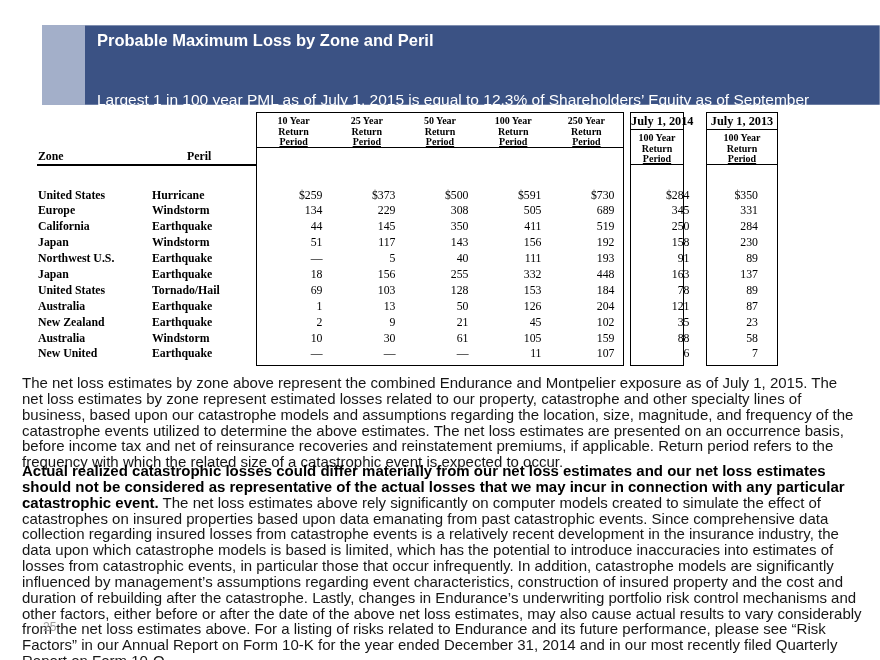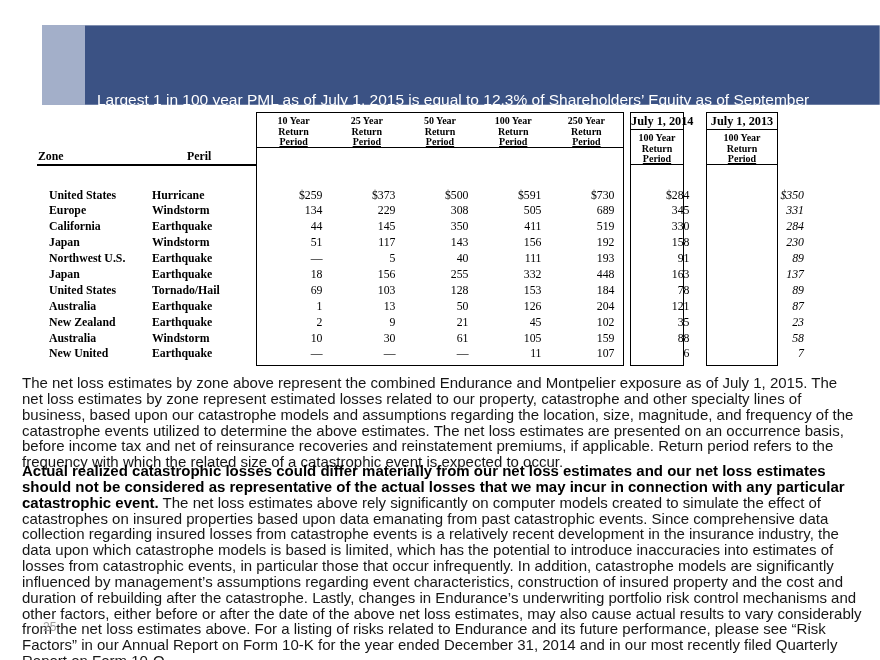--- a/index.html
+++ b/index.html
@@ -42,30 +42,30 @@
   }
   .box-cols {
     display:grid; height:35px; border-bottom:1.5px solid #000; padding-top:3px;
   }
   .main-box .box-cols { grid-template-columns:repeat(5,1fr); }
   .box-2014 .box-cols, .box-2013 .box-cols { grid-template-columns:1fr; }
   .col-head { text-align:center; font-weight:bold; font-size:10px; line-height:10.7px; }
   .col-head .u { text-decoration:underline; }
 
   .rowhost { position:absolute; top:187.5px; font-family:"Liberation Serif", serif; font-size:11.8px; }
-  .zone-col { left:38px;margin-left:11px; }
+  .zone-col { left:38px; }
   .peril-col { left:152px; }
   .zone-cell, .peril-cell { height:15.9px; line-height:15.9px; font-weight:bold; white-space:nowrap; }
   .main-grid {
     left:257.5px; width:365px;
     display:grid; grid-template-columns:repeat(5,1fr); grid-auto-rows:15.9px;
   }
   .num { text-align:right; padding-right:8px; line-height:15.9px; }
   .side-col-2014 { left:631.5px; width:67px; }
-  .side-col-2013 { left:722px; width:91px;font-style:italic; }
+  .side-col-2013 { left:676px; width:91px; }
   .side-col-2014 .num, .side-col-2013 .num { height:15.9px; padding-right:9px; }
 
   
   .para {
     position:absolute; left:22px; width:840px; color:#161616;
     font-size:15px; line-height:15.85px; text-align:left;
   }
   .para-1 { top:375px; }
   .para-2 { top:463px; }
   .para-2 strong { font-weight:bold; color:#000; }
@@ -80,20 +80,21 @@
   }
 </style>
 </head>
 <body>
 
 <div class="slide">
 
   <div class="banner">
     <div class="banner-accent"></div>
     <div class="banner-main">
+      <div class="slide-title">Probable Maximum Loss by Zone and Peril</div>
       <div class="slide-subtitle">Largest 1 in 100 year PML as of July 1, 2015 is equal to 12.3% of Shareholders’ Equity as of September 30, 2015</div>
     </div>
   </div>
 
   <div class="tbl">
     <div class="zone-hdr">Zone</div>
     <div class="peril-hdr">Peril</div>
     <div class="zp-underline"></div>
 
     <div class="box main-box">
@@ -227,21 +228,21 @@
         <div class="num">159</div>
         <div class="num">—</div>
         <div class="num">—</div>
         <div class="num">—</div>
         <div class="num">11</div>
         <div class="num">107</div>
       </div>
     <div class="rowhost side-col-2014">
         <div class="num">$284</div>
         <div class="num">345</div>
-        <div class="num">330</div>
+        <div class="num">250</div>
         <div class="num">158</div>
         <div class="num">91</div>
         <div class="num">163</div>
         <div class="num">78</div>
         <div class="num">121</div>
         <div class="num">35</div>
         <div class="num">88</div>
         <div class="num">6</div>
       </div>
     <div class="rowhost side-col-2013">

